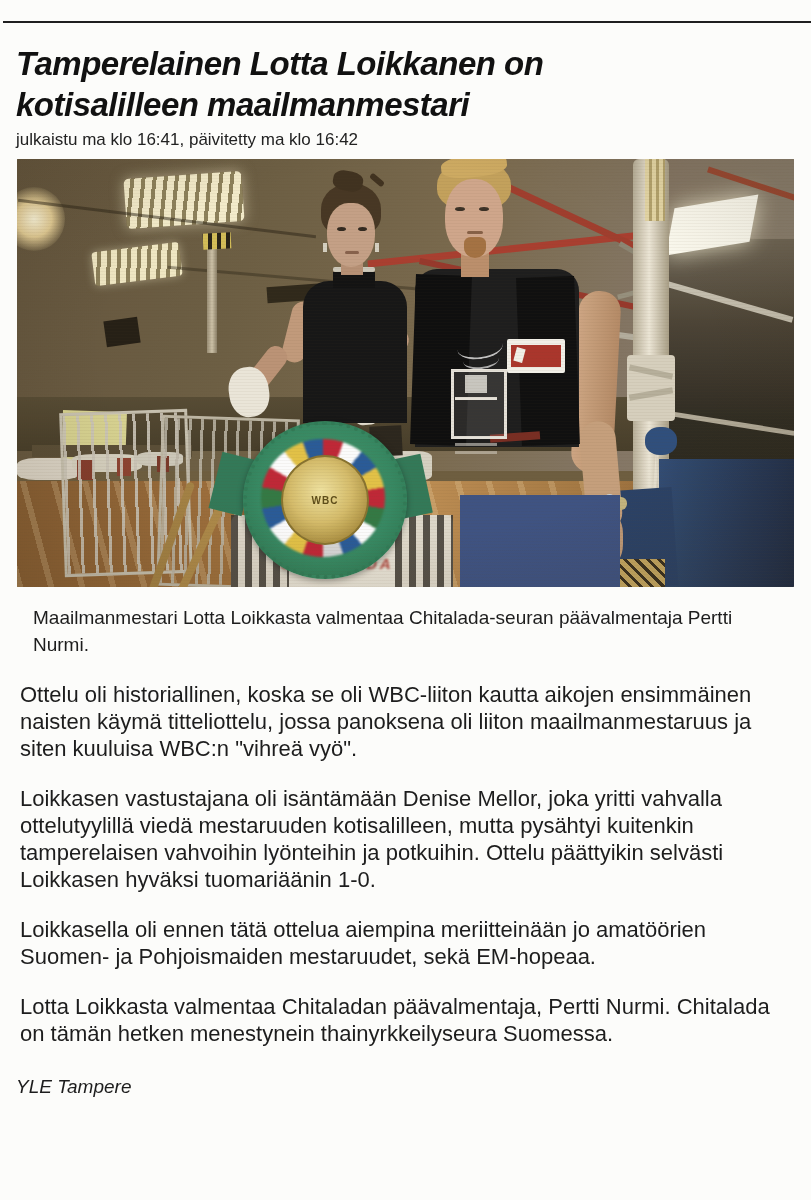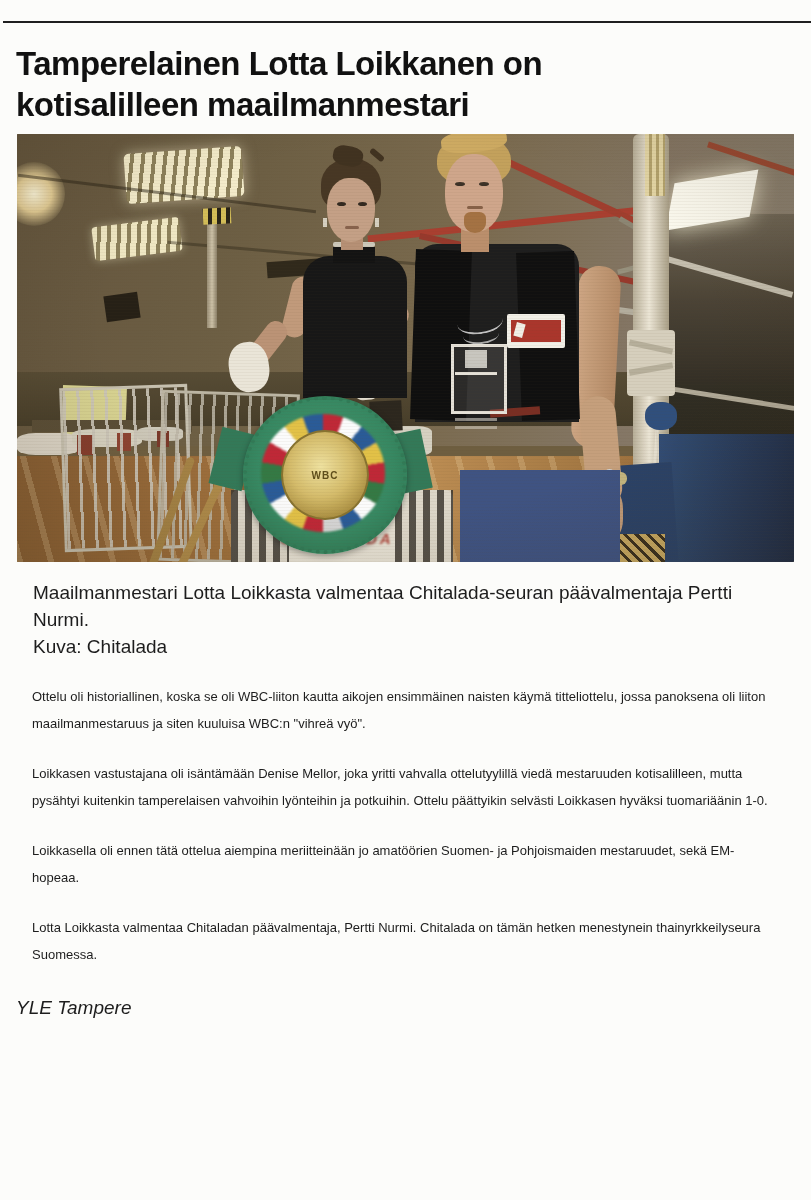--- a/index.html
+++ b/index.html
@@ -2,54 +2,55 @@
 <html><head>
 <meta charset="utf-8">
 <style>
   html,body{margin:0;padding:0;}
   body{
     width:811px;height:1200px;background:#fcfcfa;overflow:hidden;
     font-family:"Liberation Sans",sans-serif;color:#1c1c1c;position:relative;
   }
   .top-rule{position:absolute;top:21px;left:3px;width:808px;height:2px;background:#1f1f1f;}
   .content{position:absolute;top:23px;left:0;width:811px;}
-  h1{margin:20px 16px 0;font-size:33px;line-height:41px;font-weight:bold;color:#111;letter-spacing:-0.5px;}
+  h1{margin:20px 16px 0;font-size:33px;line-height:41px;font-weight:bold;color:#111;letter-spacing:-0.5px;font-style:italic;}
   h1 span{display:block;}
   .dateline{margin:5px 16px 0;font-size:17px;color:#222;}
   .photo{
     position:relative;margin:9px 0 0 17px;width:777px;height:428px;overflow:hidden;
     background:#6e5e40;border-radius:1px;
   }
   .scene{position:absolute;inset:0;filter:blur(0.5px) saturate(0.92) contrast(0.97);}
   .ph{position:absolute;}
   .overlay{position:absolute;inset:0;pointer-events:none;
     background:
       repeating-linear-gradient(0deg, rgba(90,70,40,.05) 0 1px, transparent 1px 3px),
       radial-gradient(ellipse at 50% 45%, rgba(0,0,0,0) 55%, rgba(50,35,10,.16) 100%);}
   .caption-block{margin:17px 16px 8px 33px;font-size:19px;line-height:27px;color:#1d1d1d;}
   .caption-block div{max-width:745px;}
   .lead{margin:26px 16px 0;max-width:772px;font-size:19px;line-height:27px;font-weight:bold;color:#161616;}
-  p.body{margin:23px 32px 0;max-width:772px;font-size:13px;line-height:27px;color:#1d1d1d;}
+  p.body{margin:23px 20px 0;max-width:772px;font-size:22px;line-height:27px;color:#1d1d1d;}
   .signature{margin:29px 16px 0;font-size:19px;font-style:italic;color:#1d1d1d;}
   .belt-txt{font-size:10px;font-weight:bold;color:#5f4c12;letter-spacing:1px;filter:blur(.4px);}
   .shorts-txt{font-size:15px;font-weight:bold;font-style:italic;color:#b3342a;letter-spacing:3px;
     text-align:center;filter:blur(.9px);opacity:.9;}
 </style>
 </head>
 <body>
 
 <div class="top-rule"></div>
 
 <div class="content">
 
   <h1>
     <span>Tamperelainen Lotta Loikkanen on</span>
     <span>kotisalilleen maailmanmestari</span>
   </h1>
 
+  <div class="dateline">julkaistu ma klo 16:41, päivitetty ma klo 16:42</div>
 
   <div class="photo">
     <div class="scene">
 
       <div class="ph" style="left:0;top:0;width:777px;height:312px;background:linear-gradient(105deg,#63543a 0%,#6e5e40 30%,#7b694a 55%,#857662 78%,#8d8372 100%);"></div>
       <div class="ph" style="left:642px;top:80px;width:135px;height:290px;background:linear-gradient(#6e6452 0%,#4a4132 30%,#2e2a1f 62%,#262217 100%);"></div>
       <div class="ph" style="left:0;top:238px;width:640px;height:54px;background:linear-gradient(#574a31,#463c26);"></div>
       <div class="ph" style="left:45px;top:252px;width:64px;height:58px;background:#d9d48b;transform:rotate(2deg);"></div>
       <div class="ph" style="left:15px;top:286px;width:160px;height:12px;background:#5a4c33;"></div>
       <div class="ph" style="left:0;top:299px;width:62px;height:22px;background:#ddd6c6;border-radius:30%;"></div>
@@ -166,21 +167,20 @@
       <div class="ph" style="left:244px;top:280px;width:124px;height:118px;border-radius:50%;filter:blur(1px);background:conic-gradient(#c23 0 20deg,#fff 0 40deg,#235a9e 0 60deg,#e8c33a 0 80deg,#c23 0 100deg,#2d7a3f 0 120deg,#fff 0 140deg,#235a9e 0 160deg,#d8d8d8 0 180deg,#c23 0 200deg,#e8c33a 0 220deg,#fff 0 240deg,#235a9e 0 260deg,#2d7a3f 0 280deg,#c23 0 300deg,#fff 0 320deg,#e8c33a 0 340deg,#235a9e 0 360deg);"></div>
       <div class="ph" style="left:264px;top:296px;width:84px;height:86px;border-radius:50%;border:2px solid #8a7328;background:radial-gradient(circle at 45% 40%,#f3e49a 0%,#d9bd62 45%,#a98a33 80%,#8a6f26 100%);display:flex;align-items:center;justify-content:center;">
         <span class="belt-txt">WBC</span>
       </div>
     </div>
     <div class="overlay"></div>
   </div>
 
   <div class="caption-block">
     <div>Maailmanmestari Lotta Loikkasta valmentaa Chitalada-seuran päävalmentaja Pertti Nurmi.</div>
-    <div>Kuva: Chitalada</div>
   </div>
 
   <p class="body">Ottelu oli historiallinen, koska se oli WBC-liiton kautta aikojen ensimmäinen naisten käymä titteliottelu, jossa panoksena oli liiton maailmanmestaruus ja siten kuuluisa WBC:n "vihreä vyö".</p>
   <p class="body">Loikkasen vastustajana oli isäntämään Denise Mellor, joka yritti vahvalla ottelutyylillä viedä mestaruuden kotisalilleen, mutta pysähtyi kuitenkin tamperelaisen vahvoihin lyönteihin ja potkuihin. Ottelu päättyikin selvästi Loikkasen hyväksi tuomariäänin 1-0.</p>
   <p class="body">Loikkasella oli ennen tätä ottelua aiempina meriitteinään jo amatöörien Suomen- ja Pohjoismaiden mestaruudet, sekä EM-hopeaa.</p>
   <p class="body">Lotta Loikkasta valmentaa Chitaladan päävalmentaja, Pertti Nurmi. Chitalada on tämän hetken menestynein thainyrkkeilyseura Suomessa.</p>
 
   <div class="signature">YLE Tampere</div>
 
 </div>

